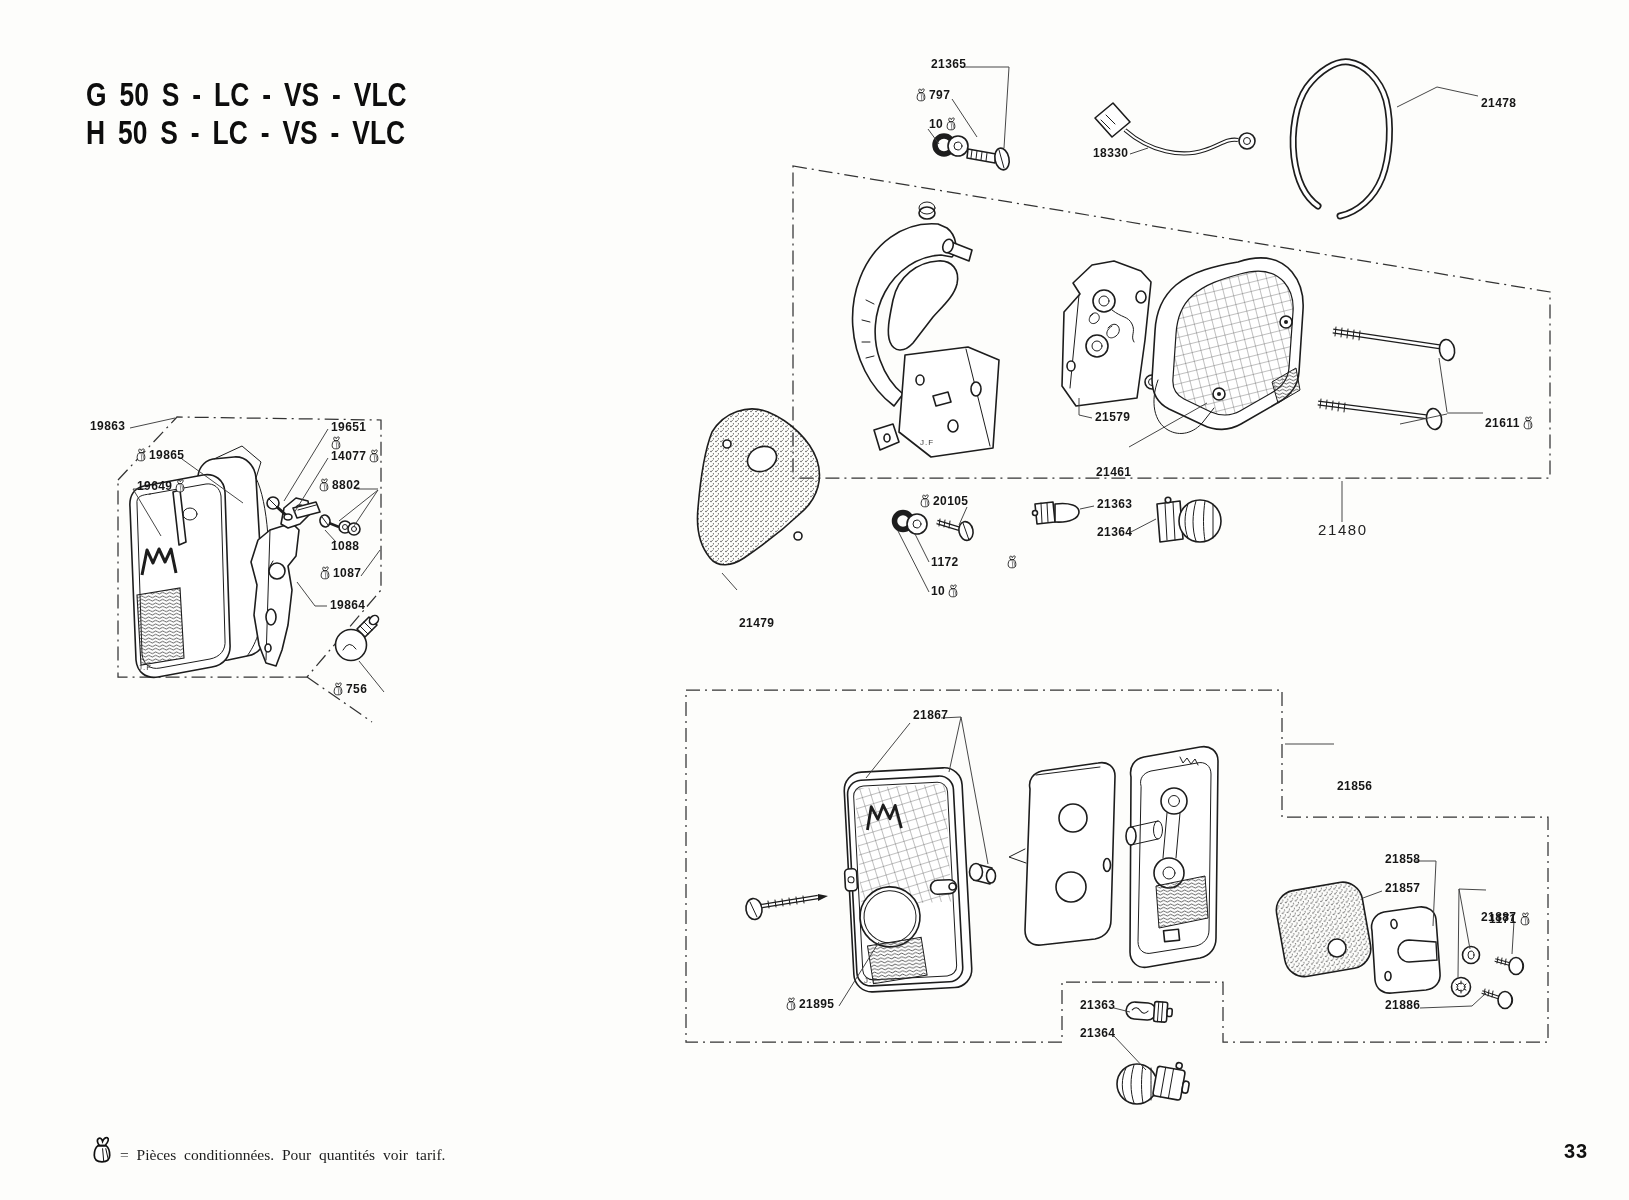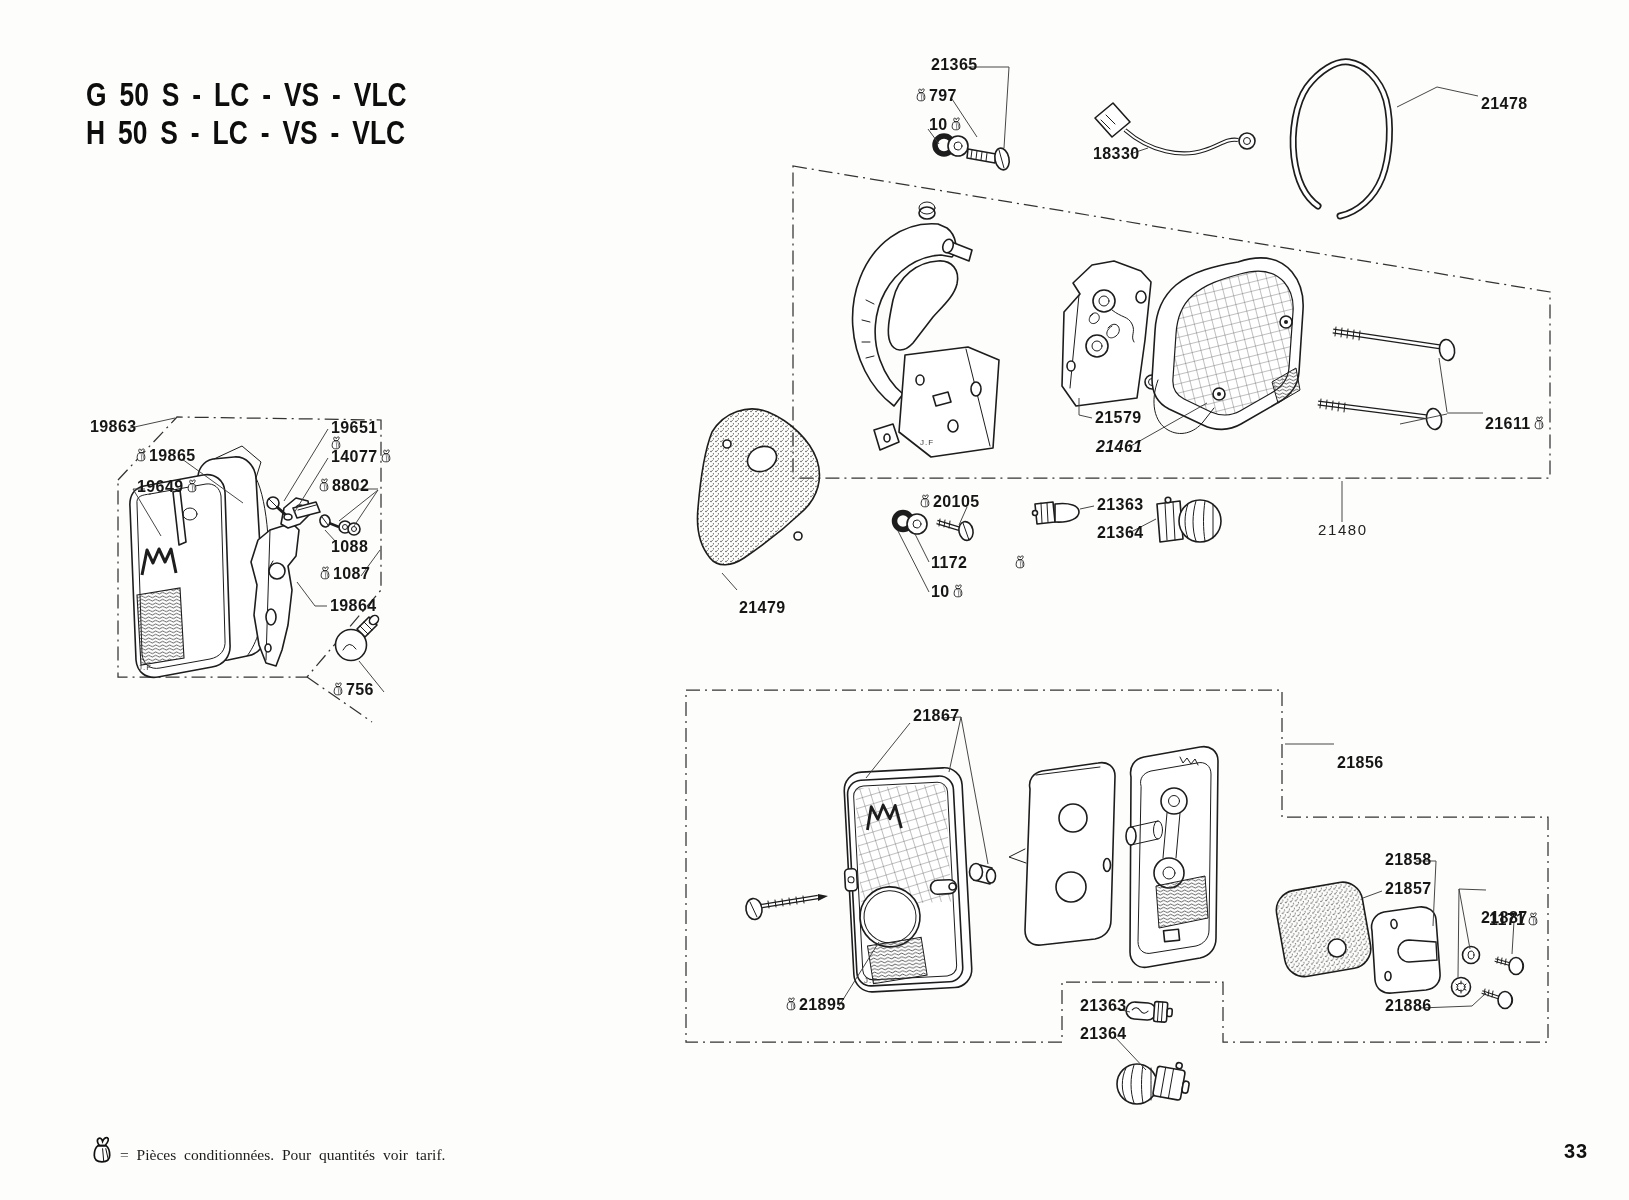--- a/index.html
+++ b/index.html
@@ -1,21 +1,21 @@
 <!DOCTYPE html>
 <html><head>
 <meta charset="utf-8">
 <style>
   html,body{margin:0;padding:0;background:#fff;}
   body{width:1629px;height:1200px;position:relative;font-family:"Liberation Sans",sans-serif;color:#141414;}
   .page{position:absolute;inset:0;background:#fdfdfb;overflow:hidden;}
   #art{position:absolute;left:0;top:0;}
   .title{position:absolute;left:86px;top:76px;font-weight:700;font-size:33px;line-height:38px;
          transform:scaleX(0.8);transform-origin:left top;word-spacing:7px;color:#0d0d0d;white-space:nowrap;}
-  .plabel{position:absolute;display:flex;align-items:flex-start;gap:3px;font-size:16px;font-weight:700;
+  .plabel{position:absolute;display:flex;align-items:flex-start;gap:3px;font-size:12px;font-weight:700;
           letter-spacing:.4px;line-height:13px;color:#161616;white-space:nowrap;}
   .plabel.large{font-size:15px;font-weight:400;letter-spacing:1.6px;color:#222;align-items:flex-end;}
   .bagicon{width:10px;height:15px;margin-top:-2px;flex:0 0 auto;}
   .pmark{position:absolute;font-size:8px;letter-spacing:1px;color:#3a3a3a;}
   .legend{position:absolute;left:120px;top:1146px;font-family:"Liberation Serif",serif;font-size:15.5px;
           color:#1c1c1c;word-spacing:4px;}
   .footer-bag{position:absolute;left:92px;top:1134px;width:20px;height:30px;}
   .pageno{position:absolute;left:1564px;top:1140px;font-size:20px;font-weight:600;letter-spacing:1px;color:#111;}
 </style>
 </head>
@@ -416,21 +416,21 @@
       </div>
       <div class="plabel" style="left: 1093px; top: 147px;">
         <span>18330</span>
       </div>
       <div class="plabel" style="left: 1481px; top: 88px; margin-top: 9px;">
         <span>21478</span>
       </div>
       <div class="plabel" style="left: 1095px; top: 411px;">
         <span>21579</span>
       </div>
-      <div class="plabel" style="left: 1096px; top: 440px; font-style: italic;">
+      <div class="plabel" style="left: 1096px; top: 466px;">
         <span>21461</span>
       </div>
       <div class="plabel" style="left: 1485px; top: 406px; margin-top: 11px;">
         <span>21611</span>
         <svg viewBox="0 0 14 20" class="bagicon">
           <use href="#bagsym"></use>
         </svg>
       </div>
       <div class="plabel" style="left: 920px; top: 495px;">
         <svg viewBox="0 0 14 20" class="bagicon">
@@ -449,21 +449,21 @@
         <svg viewBox="0 0 14 20" class="bagicon">
           <use href="#bagsym"></use>
         </svg>
       </div>
       <div class="plabel" style="left: 931px; top: 585px;">
         <span>10</span>
         <svg viewBox="0 0 14 20" class="bagicon">
           <use href="#bagsym"></use>
         </svg>
       </div>
-      <div class="plabel" style="left: 739px; top: 601px; text-align: center;">
+      <div class="plabel" style="left: 739px; top: 617px; text-align: center;">
         <span>21479</span>
       </div>
       <div class="plabel large" style="left: 1318px; top: 523px;">
         <span>21480</span>
       </div>
       <div class="plabel" style="left: 90px; top: 420px;">
         <span>19863</span>
       </div>
       <div class="plabel" style="left: 136px; top: 449px;">
         <svg viewBox="0 0 14 20" class="bagicon">
@@ -509,21 +509,21 @@
       </div>
       <div class="plabel" style="left: 333px; top: 683px;">
         <svg viewBox="0 0 14 20" class="bagicon">
           <use href="#bagsym"></use>
         </svg>
         <span>756</span>
       </div>
       <div class="plabel" style="left: 913px; top: 709px;">
         <span>21867</span>
       </div>
-      <div class="plabel" style="left: 1337px; top: 756px;">
+      <div class="plabel" style="left: 1337px; top: 780px;">
         <span>21856</span>
       </div>
       <div class="plabel" style="left: 1385px; top: 853px;">
         <span>21858</span>
       </div>
       <div class="plabel" style="left: 1385px; top: 882px;">
         <span>21857</span>
       </div>
       <div class="plabel" style="left: 1489px; top: 913px; justify-content: flex-end;">
         <span>1171</span>

